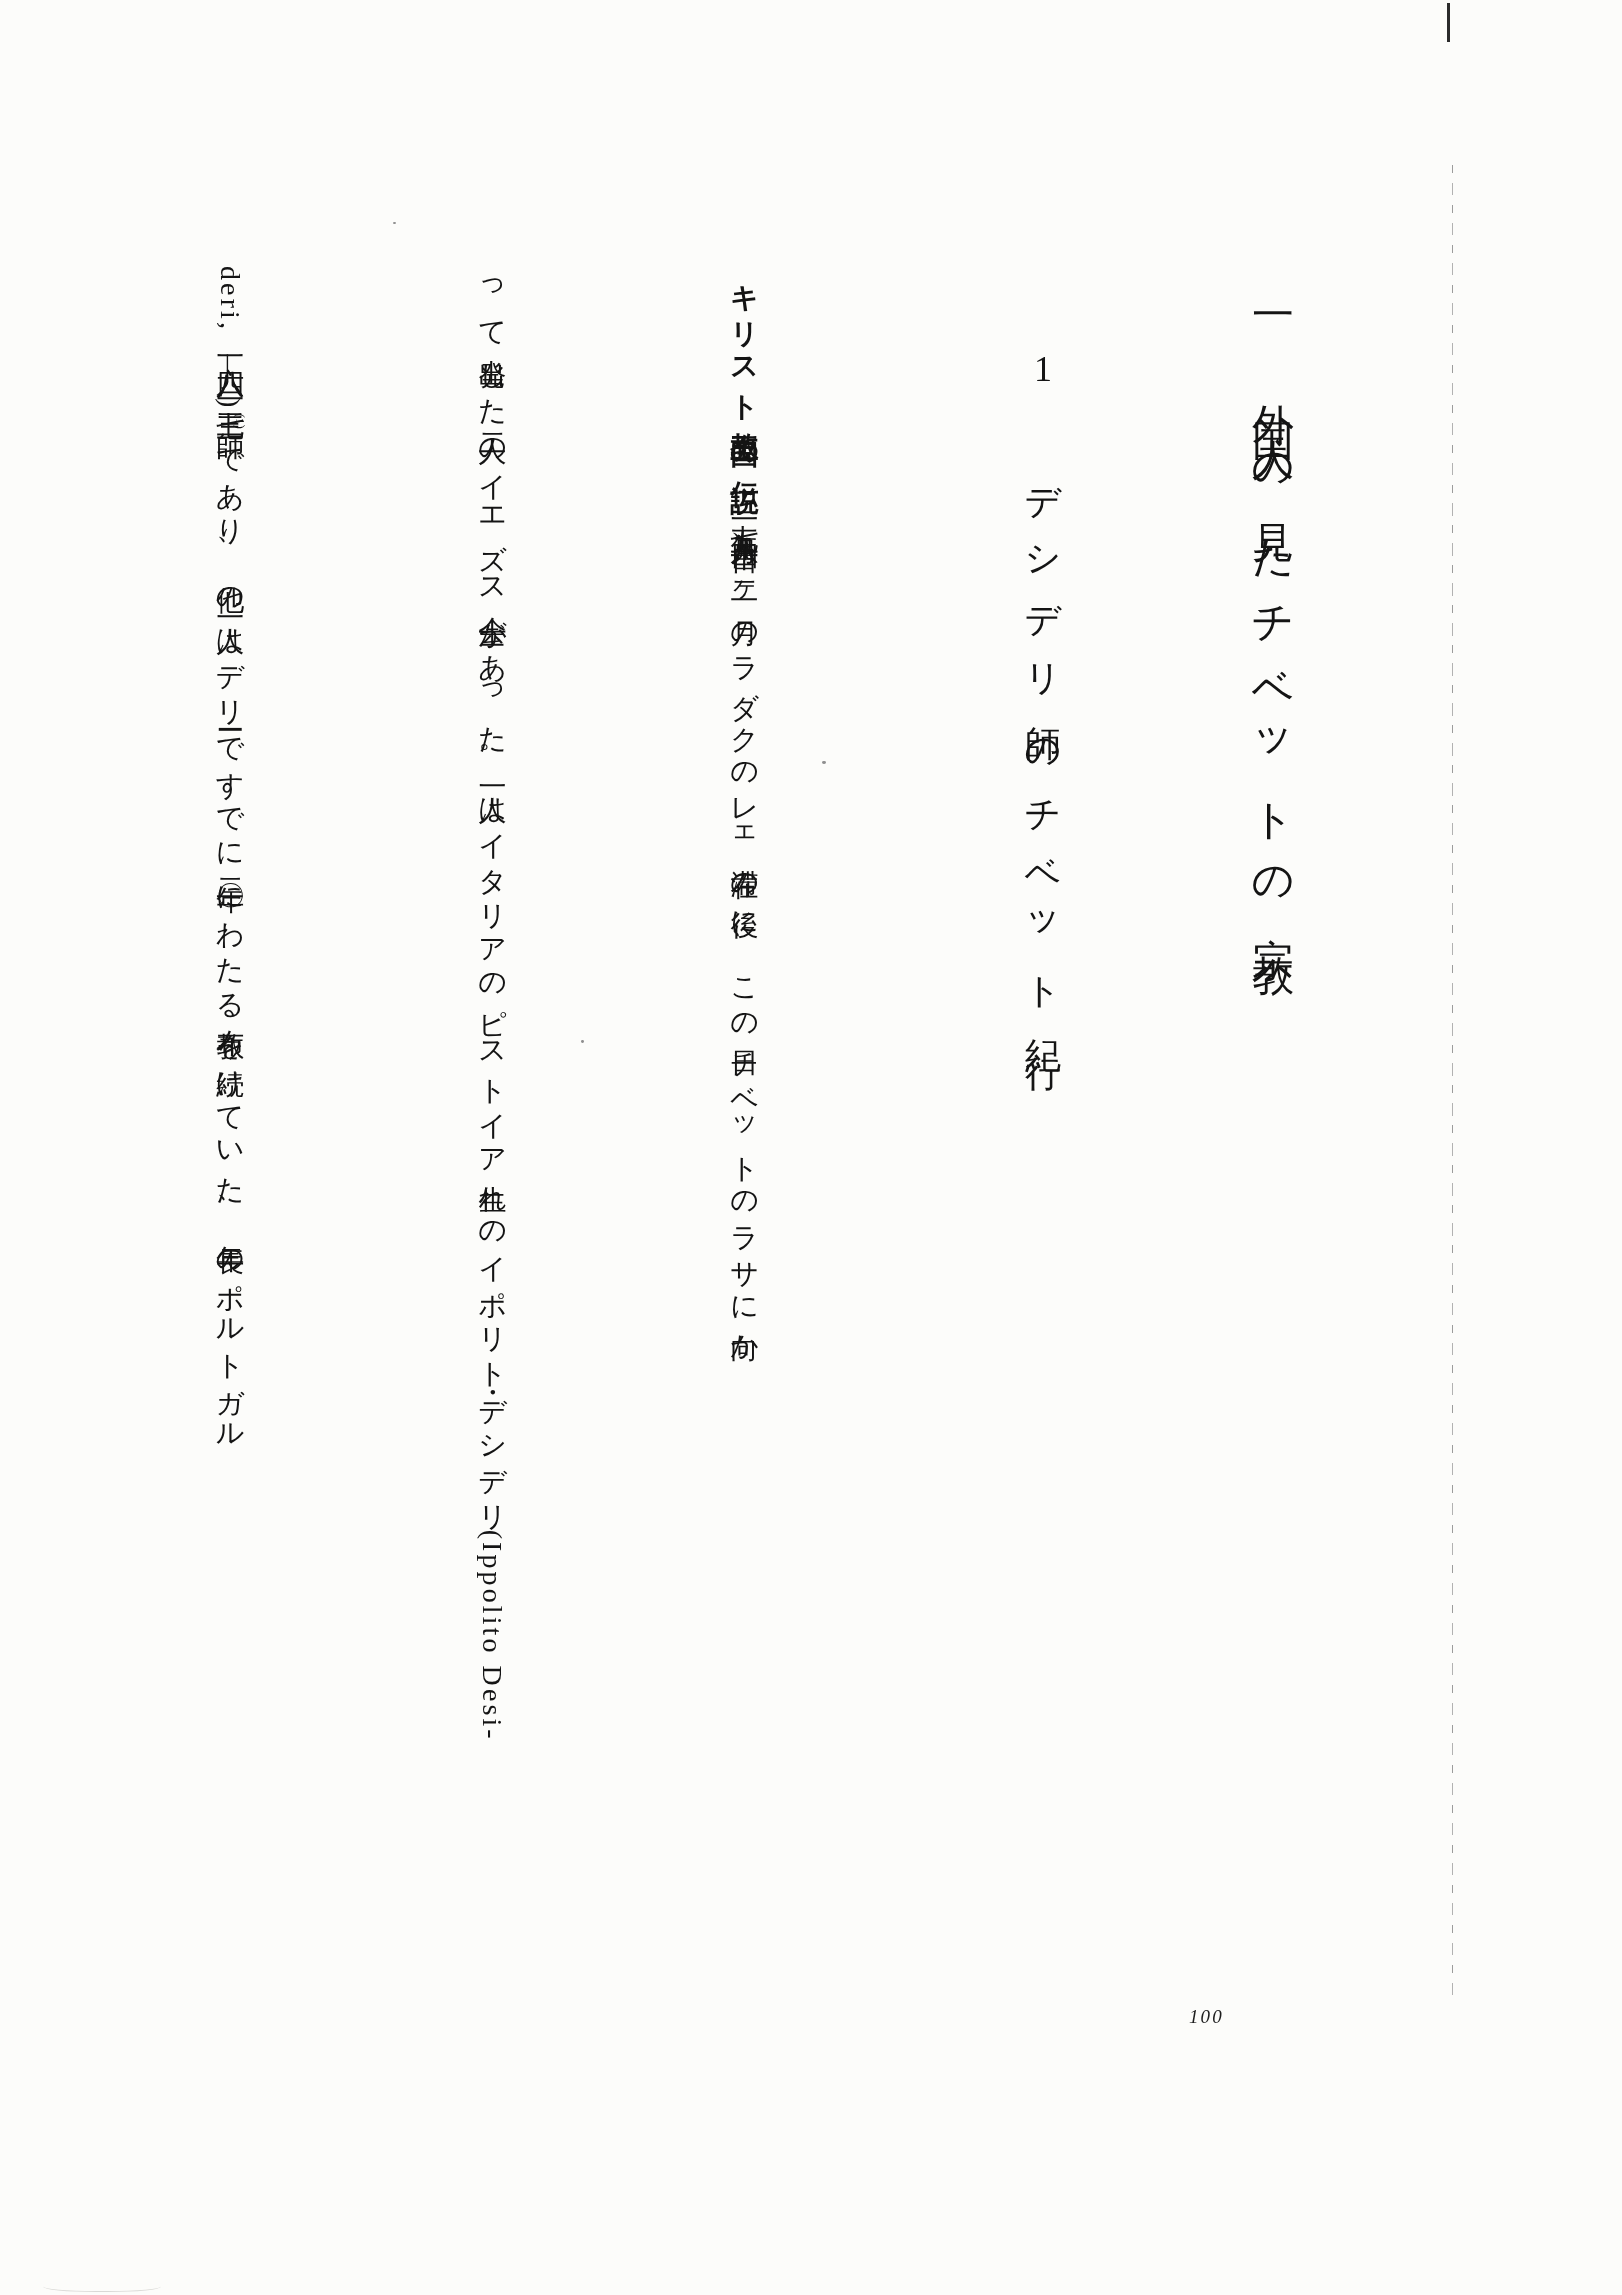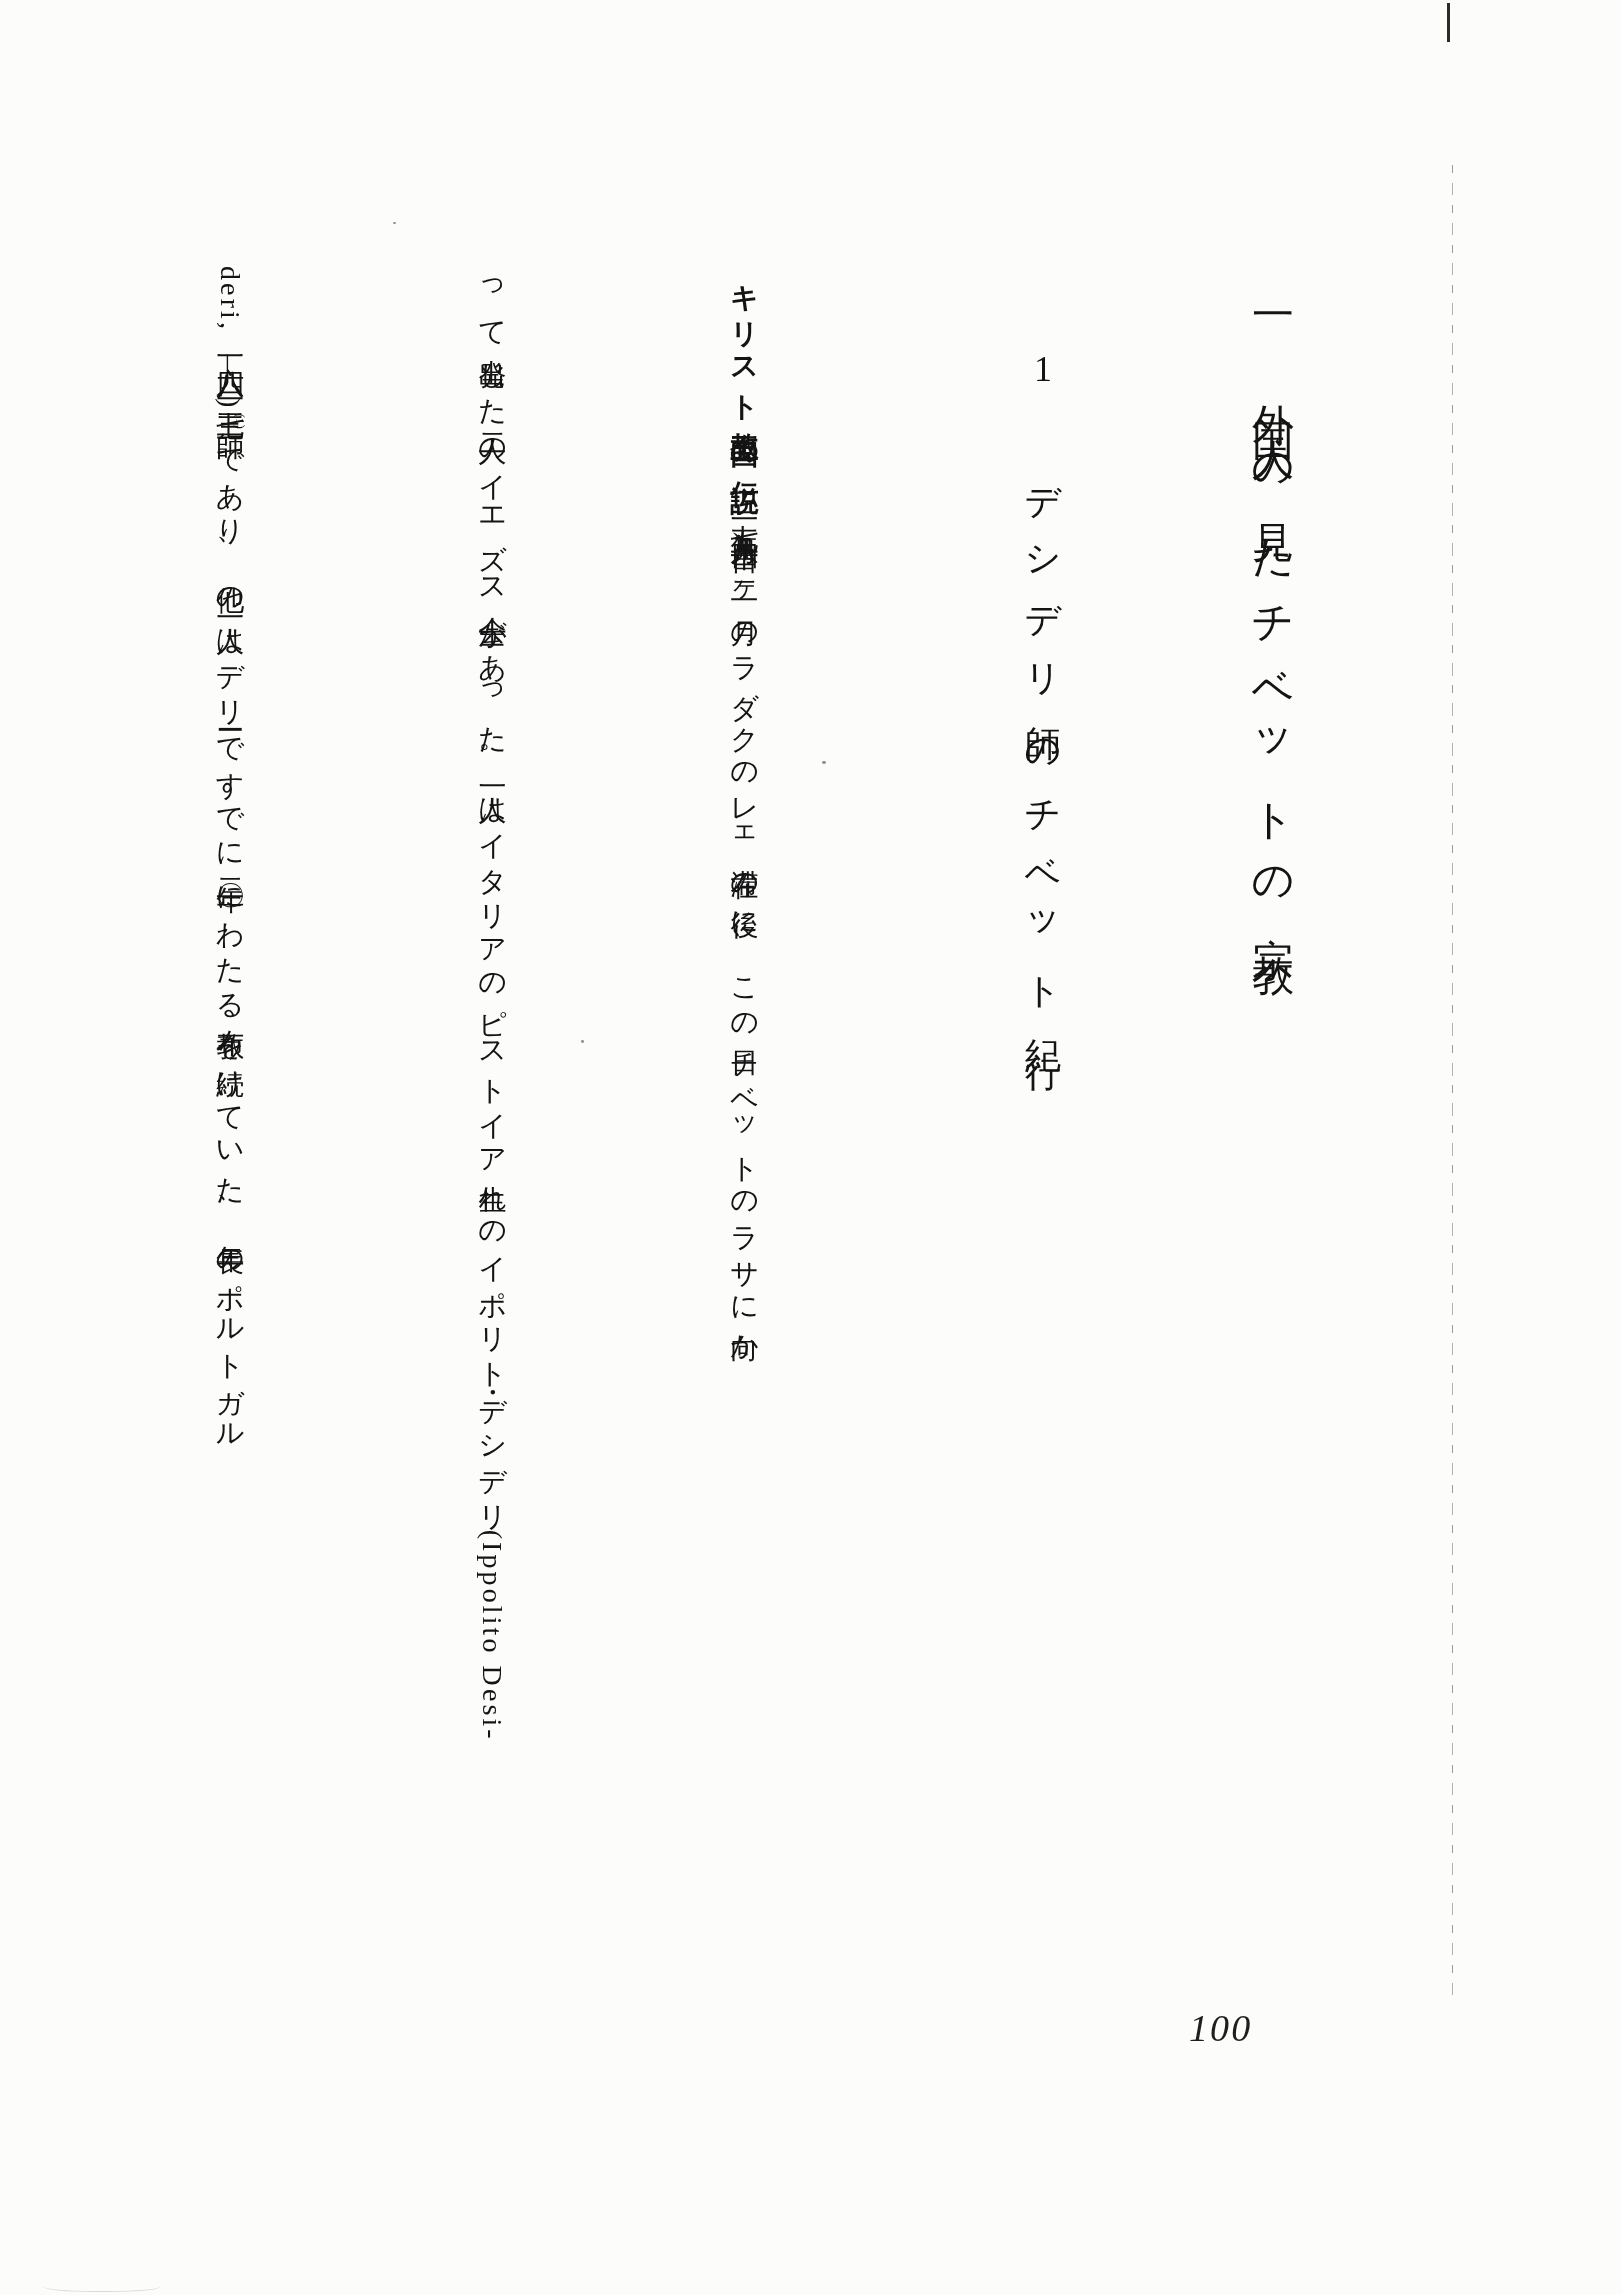--- a/index.html
+++ b/index.html
@@ -46,21 +46,21 @@
     letter-spacing:4.2px;
   }
   .fnote{
     font-size:13px;
     letter-spacing:0;
     vertical-align:super;
   }
   .page-number{
     position:absolute;
     left:1189px;top:2006px;
-    font-size:38px;
+    font-size:19px;
     font-style:italic;
     letter-spacing:2.1px;
     color:#1e1e1e;
   }
   
   .scan-line-top{
     position:absolute;left:1447px;top:2.8px;width:2.8px;height:39px;
     background:#2b2b2b;
   }
   .scan-line-long{

